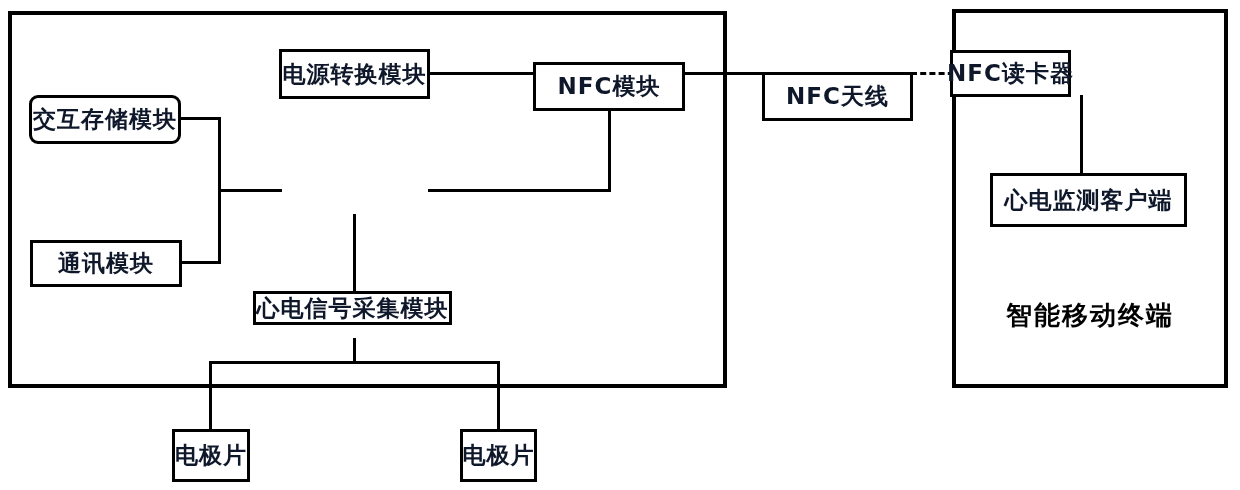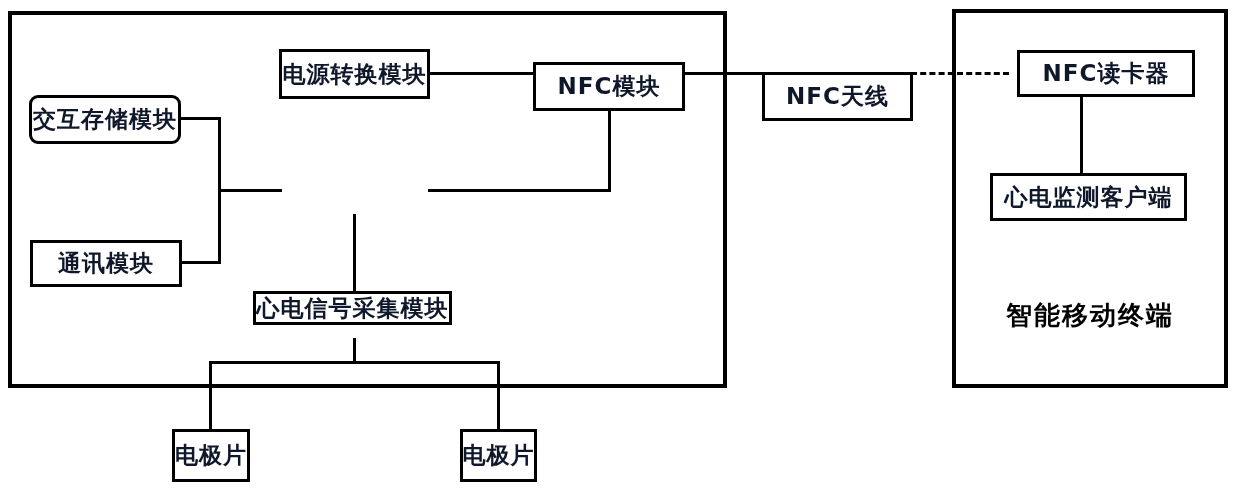--- a/index.html
+++ b/index.html
@@ -117,23 +117,23 @@
   </div>
 
   <div class="box" style="left:460px; top:429px; width:77px; height:53px;">
     <span>电极片</span>
   </div>
 
   <div class="box" style="left:762px; top:48px; width:151px; height:49px;margin-top:24px;">
     <span>NFC天线</span>
   </div>
 
-  <div class="box" style="left:1017px; top:50px; width:178px; height:47px;">
+  <div class="box" style="left:950px; top:50px; width:121px; height:47px;">
     <span>NFC读卡器</span>
   </div>
 
-  <div class="box" style="left:990px; top:173px; width:197px; height:48px;">
+  <div class="box" style="left:990px; top:173px; width:197px; height:54px;">
     <span>心电监测客户端</span>
   </div>
 
   <div class="panel-label" style="left:952px; top:298px; width:276px;">智能移动终端</div>
 
 </div>
 
 </body></html>

